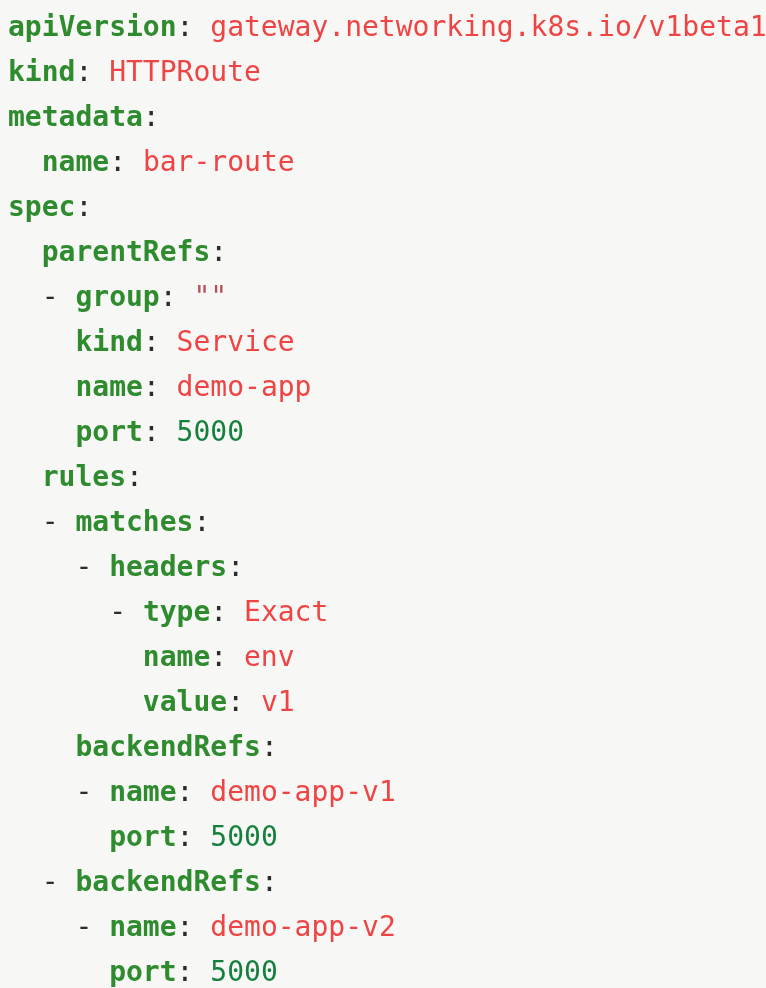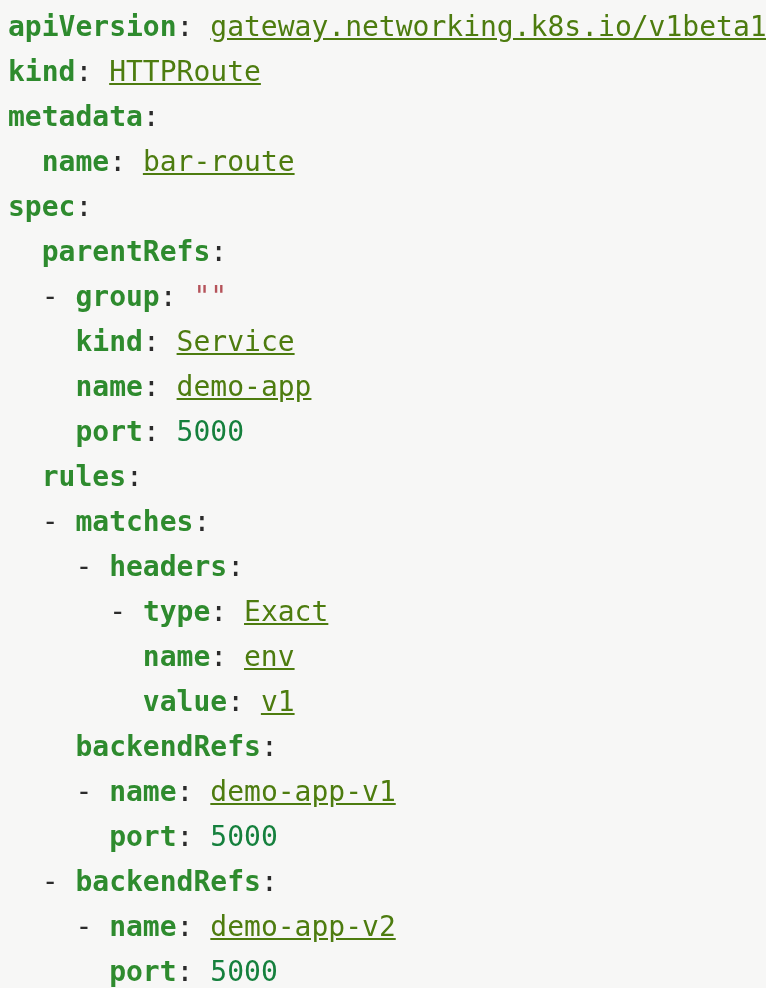--- a/index.html
+++ b/index.html
@@ -28,22 +28,21 @@
   .indent,
   .dash,
   .punct {
     color: #2b2b2b;
   }
   .key {
     color: #2e8b2e;
     font-weight: bold;
   }
   .val {
-    color: #4d7c0f;
-    text-decoration: underline;
+    color: #ef4444;
   }
   .num {
     color: #15803d;
   }
   .str {
     color: #b5535a;
   }
 </style>
 </head>
 <body>

